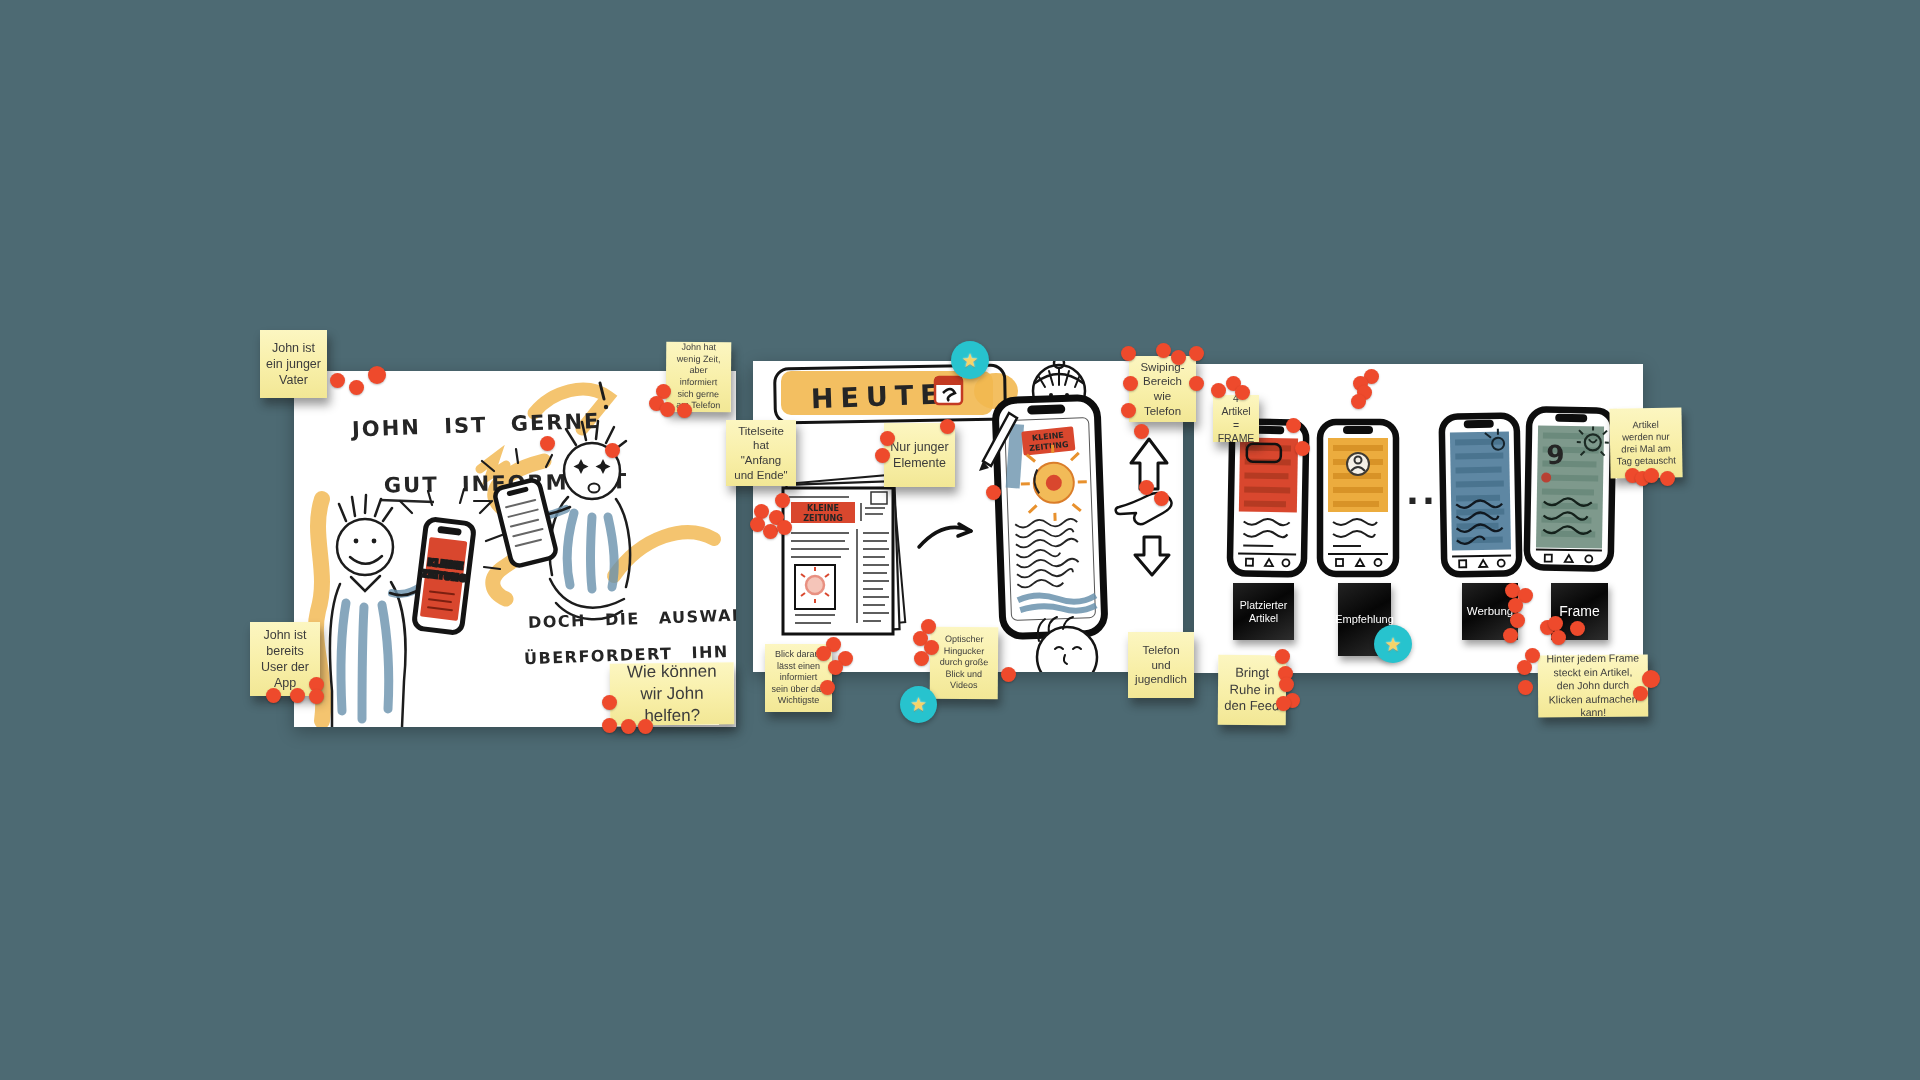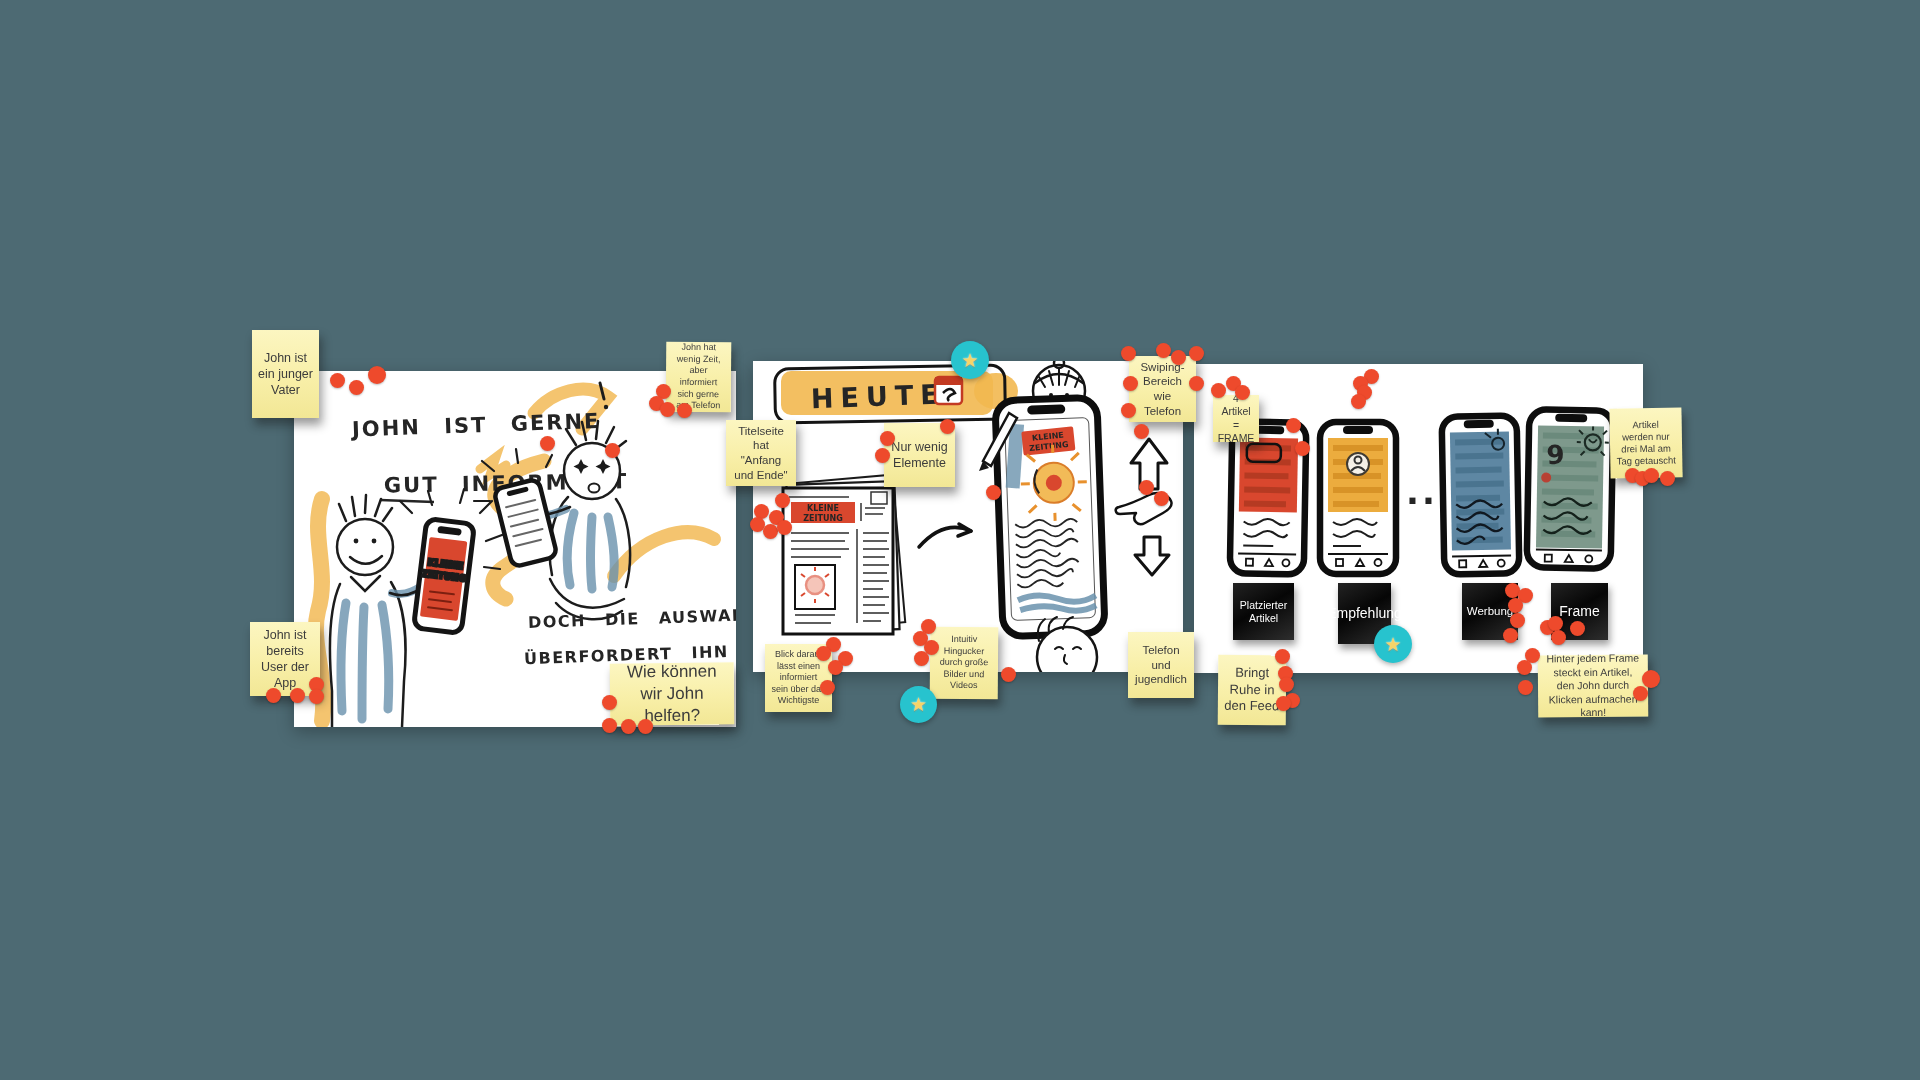--- a/index.html
+++ b/index.html
@@ -326,32 +326,32 @@
         <g stroke="#111" stroke-width="1.8" fill="none">
           <rect x="352" y="191" width="7" height="7"></rect>
           <path d="M372,198 l4,-7 l4,7 z"></path>
           <circle cx="396" cy="194.5" r="3.5"></circle>
         </g>
       </g>
     </svg>
   </section>
 
   <div class="flabel" style="left:1233px;top:583px;width:61px;height:57px;font-size:10.5px;">Platzierter Artikel</div>
-  <div class="flabel" style="left:1338px;top:583px;width:53px;height:61px;font-size:14px;text-align:right;">Empfehlung</div>
+  <div class="flabel" style="left:1338px;top:583px;width:53px;height:73px;font-size:11px;text-align:right;">Empfehlung</div>
   <div class="flabel" style="left:1462px;top:583px;width:56px;height:57px;font-size:11.5px;">Werbung</div>
   <div class="flabel" style="left:1551px;top:583px;width:57px;height:57px;font-size:14px;">Frame</div>
 
-  <div class="sticky" style="left:252px;top:330px;width:67px;height:88px;font-size:12.5px;">John ist ein junger Vater</div>
+  <div class="sticky" style="left:260px;top:330px;width:67px;height:68px;font-size:12.5px;">John ist ein junger Vater</div>
   <div class="sticky" style="left:666px;top:342px;width:65px;height:70px;font-size:9px;transform:rotate(.5deg);">John hat wenig Zeit, aber informiert sich gerne am Telefon</div>
   <div class="sticky" style="left:250px;top:622px;width:70px;height:74px;font-size:12.5px;">John ist bereits User der App</div>
   <div class="sticky" style="left:610px;top:663px;width:124px;height:62px;font-size:17px;transform:rotate(-.6deg);">Wie können wir John helfen?</div>
   <div class="sticky" style="left:726px;top:420px;width:70px;height:66px;font-size:11.5px;">Titelseite hat "Anfang und Ende"</div>
-  <div class="sticky" style="left:884px;top:423px;width:71px;height:64px;font-size:12.5px;">Nur wenig Elemente</div>
+  <div class="sticky" style="left:884px;top:423px;width:71px;height:64px;font-size:12.5px;">Nur junger Elemente</div>
   <div class="sticky" style="left:765px;top:644px;width:67px;height:68px;font-size:9px;">Blick darauf lässt einen informiert sein über das Wichtigste</div>
-  <div class="sticky" style="left:930px;top:627px;width:68px;height:72px;font-size:9px;transform:rotate(.5deg);">Intuitiv Hingucker durch große Bilder und Videos</div>
+  <div class="sticky" style="left:930px;top:627px;width:68px;height:72px;font-size:9px;transform:rotate(.5deg);">Optischer Hingucker durch große Blick und Videos</div>
   <div class="sticky" style="left:1129px;top:356px;width:67px;height:66px;font-size:11.5px;">Swiping-Bereich wie Telefon</div>
   <div class="sticky" style="left:1128px;top:632px;width:66px;height:66px;font-size:11.5px;">Telefon und jugendlich</div>
   <div class="sticky" style="left:1213px;top:395px;width:46px;height:47px;font-size:10.5px;">4 Artikel = FRAME</div>
   <div class="sticky" style="left:1610px;top:408px;width:72px;height:70px;font-size:9.5px;transform:rotate(-1deg);">Artikel werden nur drei Mal am Tag getauscht</div>
   <div class="sticky" style="left:1218px;top:655px;width:68px;height:70px;font-size:13px;transform:rotate(.5deg);">Bringt Ruhe in den Feed</div>
   <div class="sticky" style="left:1538px;top:655px;width:110px;height:62px;font-size:10.5px;transform:rotate(-.5deg);">Hinter jedem Frame steckt ein Artikel, den John durch Klicken aufmachen kann!</div>
 
   <div>
 
     <div class="dot" style="left:330px;top:373px;"></div>

